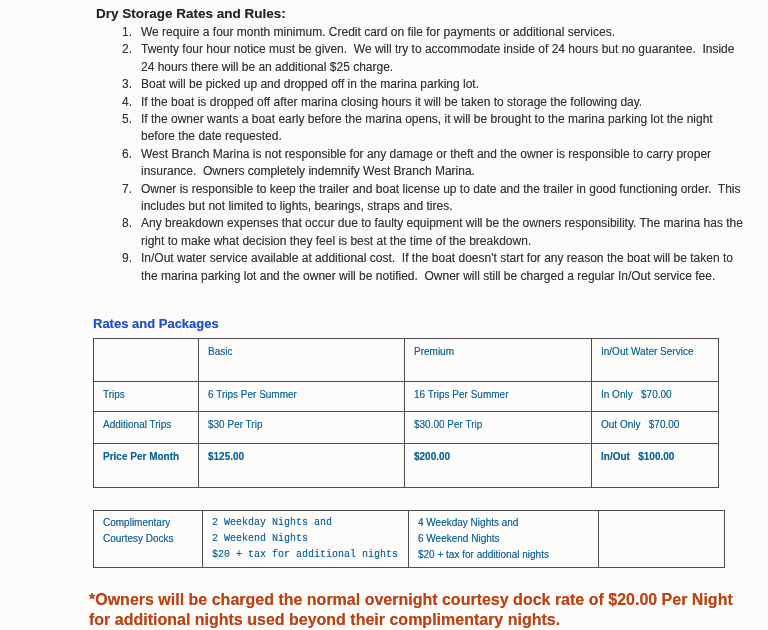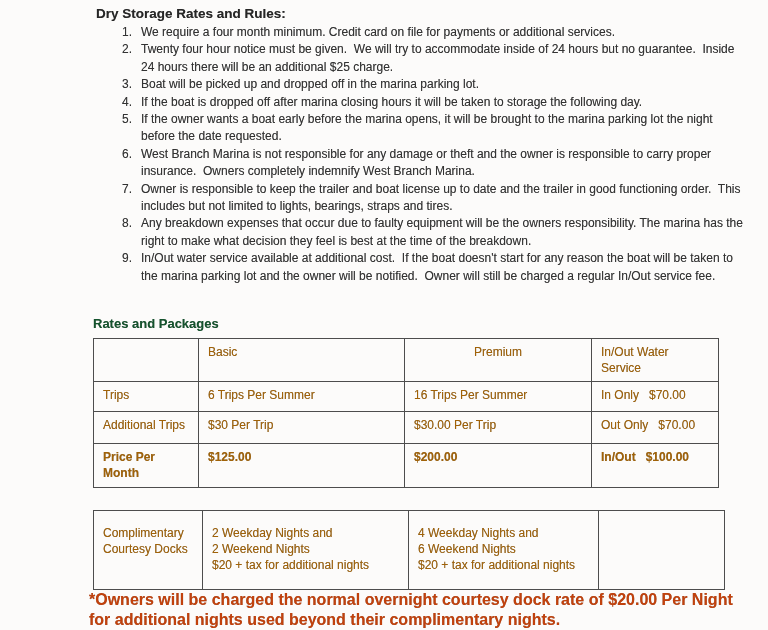--- a/index.html
+++ b/index.html
@@ -51,59 +51,59 @@
   .rule-text {
     flex: 1;
     white-space: pre-wrap;
   }
   .rates-title {
     position: absolute;
     top: 316px;
     left: 74px;
     font-size: 13px;
     font-weight: bold;
-    color: #14532d;
+    color: #1d4ed8;
     margin: 0;
   }
   table {
     border-collapse: collapse;
     table-layout: fixed;
   }
   td {
     border: 1px solid #4d4d4d;
-    font-size: 12px;
+    font-size: 10px;
     line-height: 16px;
     padding: 5px 9px;
     vertical-align: top;
     white-space: pre-wrap;
-    color: #a16207;
+    color: #0369a1;
   }
   .rates-table {
     position: absolute;
     top: 338px;
     left: 74px;
   }
   .rates-table .col0 { width: 86px;  }
   .rates-table .col1 { width: 187px; }
-  .rates-table .col2 { width: 168px; text-align: center; }
+  .rates-table .col2 { width: 168px; }
   .rates-table .col3 { width: 108px; }
   .rates-table tr.hdr td   { height: 32px; }
   .rates-table tr.r0 td    { height: 19px; }
   .rates-table tr.r1 td    { height: 21px; }
   .rates-table tr.r2 td    { height: 33px; font-weight: bold; }
   .courtesy-table {
     position: absolute;
     top: 510px;
     left: 74px;
   }
   .courtesy-table .col0 { width: 90px;  }
-  .courtesy-table .col1 { width: 187px; }
+  .courtesy-table .col1 { width: 187px; font-family: Liberation Mono, monospace; }
   .courtesy-table .col2 { width: 171px; }
   .courtesy-table .col3 { width: 107px; }
-  .courtesy-table td { height: 48px; line-height: 15.8px; padding: 15px 9px; }
+  .courtesy-table td { height: 48px; line-height: 15.8px; padding: 4px 9px; }
   .footnote {
     position: absolute;
     top: 590px;
     left: 70px;
     width: 648px;
     font-size: 16px;
     font-weight: bold;
     line-height: 19.5px;
     color: #c2410c;
     white-space: pre-wrap;

